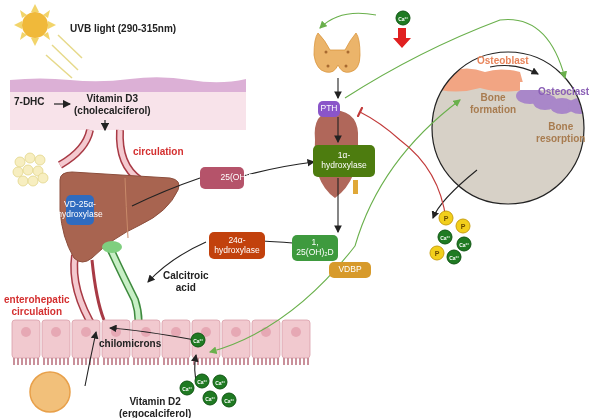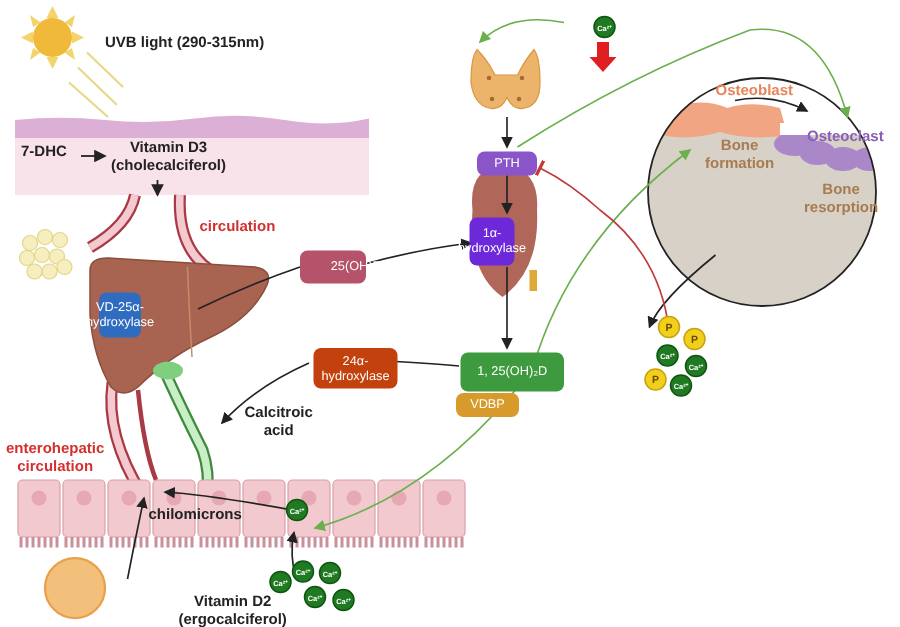--- a/index.html
+++ b/index.html
@@ -315,27 +315,27 @@
   <div>resorption</div>
 </div>
 
 <div class="box" style="left:66px;top:195px;width:28px;height:30px;background:#2f6bbf;">
   <div>
       <div>VD-25α-</div>
       <div>hydroxylase</div>
     </div>
 </div>
 <div class="box" style="left:200px;top:167px;width:44px;height:22px;background:#b5536a;padding-left:31px;">25(OH)D</div>
-<div class="box" style="left:318px;top:101px;width:40px;height:16px;background:#8a55c9;">PTH</div>
-<div class="box" style="left:313px;top:145px;width:30px;height:32px;background:#6d28d9;">
+<div class="box" style="left:318px;top:101px;width:22px;height:16px;background:#8a55c9;">PTH</div>
+<div class="box" style="left:313px;top:145px;width:62px;height:32px;background:#4d7c0f;">
   <div>
       <div>1α-</div>
       <div>hydroxylase</div>
     </div>
 </div>
-<div class="box" style="left:307px;top:235px;width:69px;height:26px;background:#3e9a3e;">1, 25(OH)₂D</div>
-<div class="box" style="left:304px;top:262px;width:42px;height:16px;background:#d79a2b;">VDBP</div>
+<div class="box" style="left:292px;top:235px;width:46px;height:26px;background:#3e9a3e;">1, 25(OH)₂D</div>
+<div class="box" style="left:329px;top:262px;width:42px;height:16px;background:#d79a2b;">VDBP</div>
 <div class="box" style="left:209px;top:232px;width:56px;height:27px;background:#c2410c;">
   <div>
       <div>24α-</div>
       <div>hydroxylase</div>
     </div>
 </div>
 
 </body></html>

